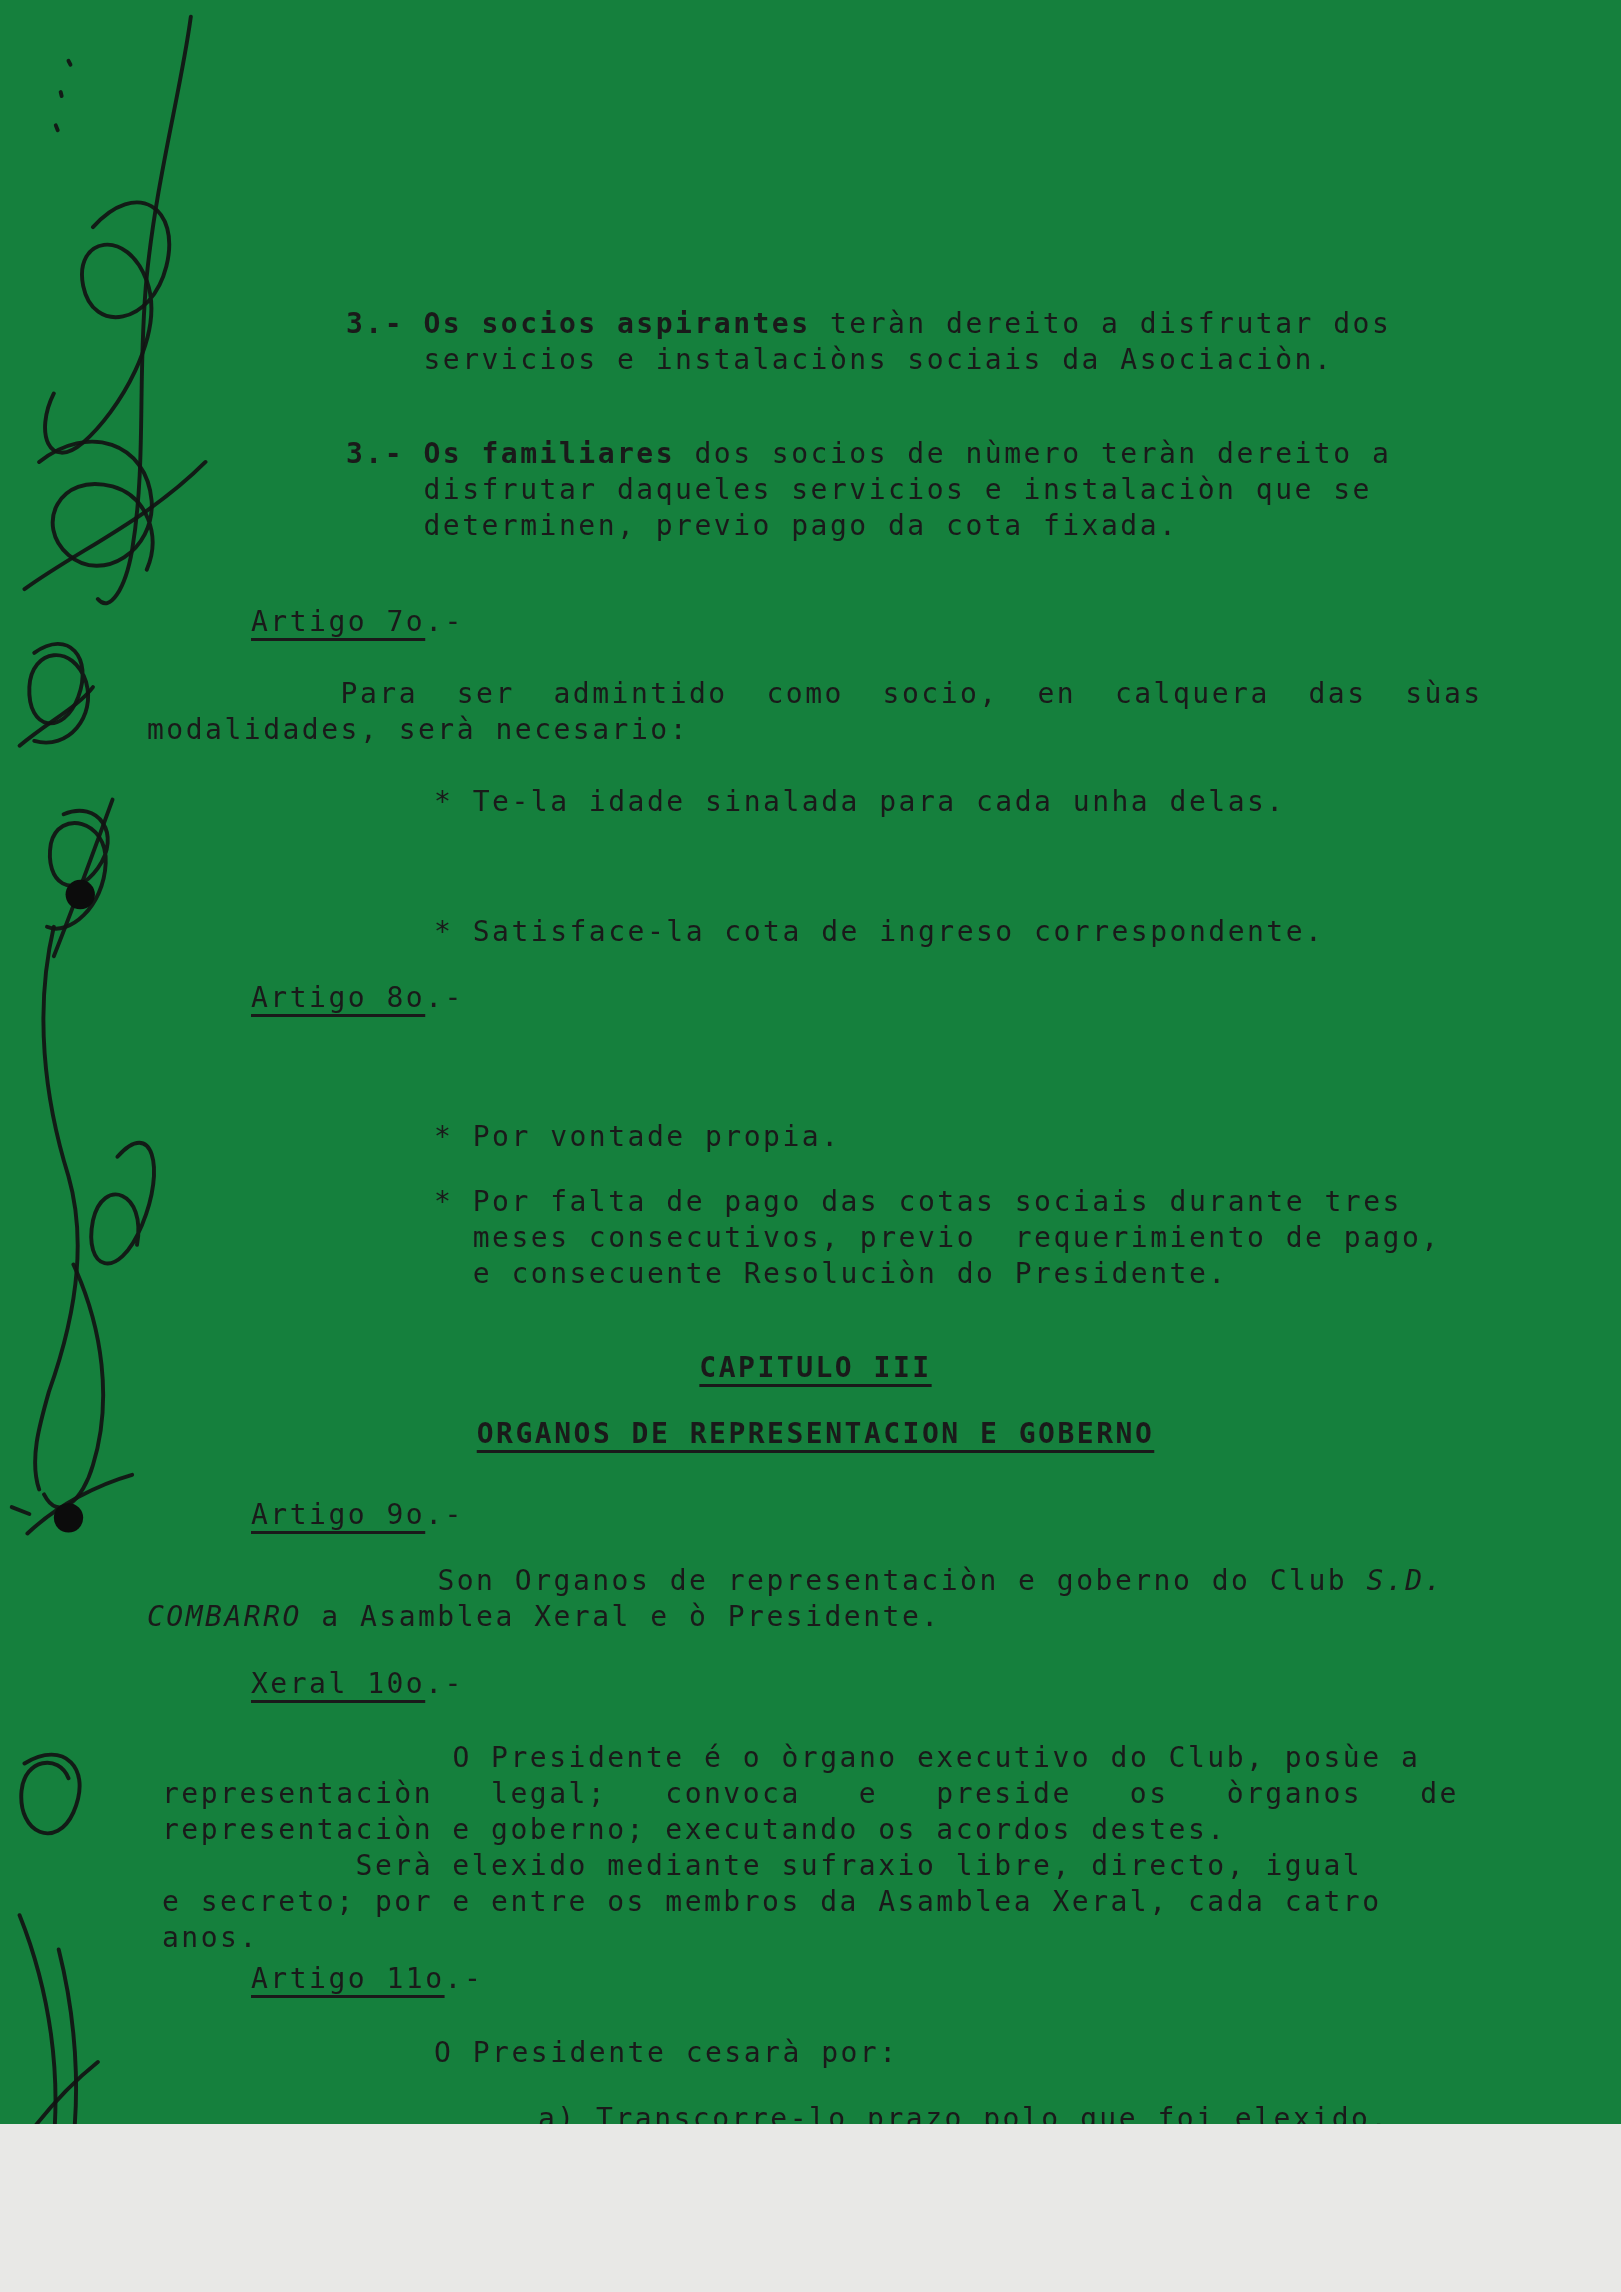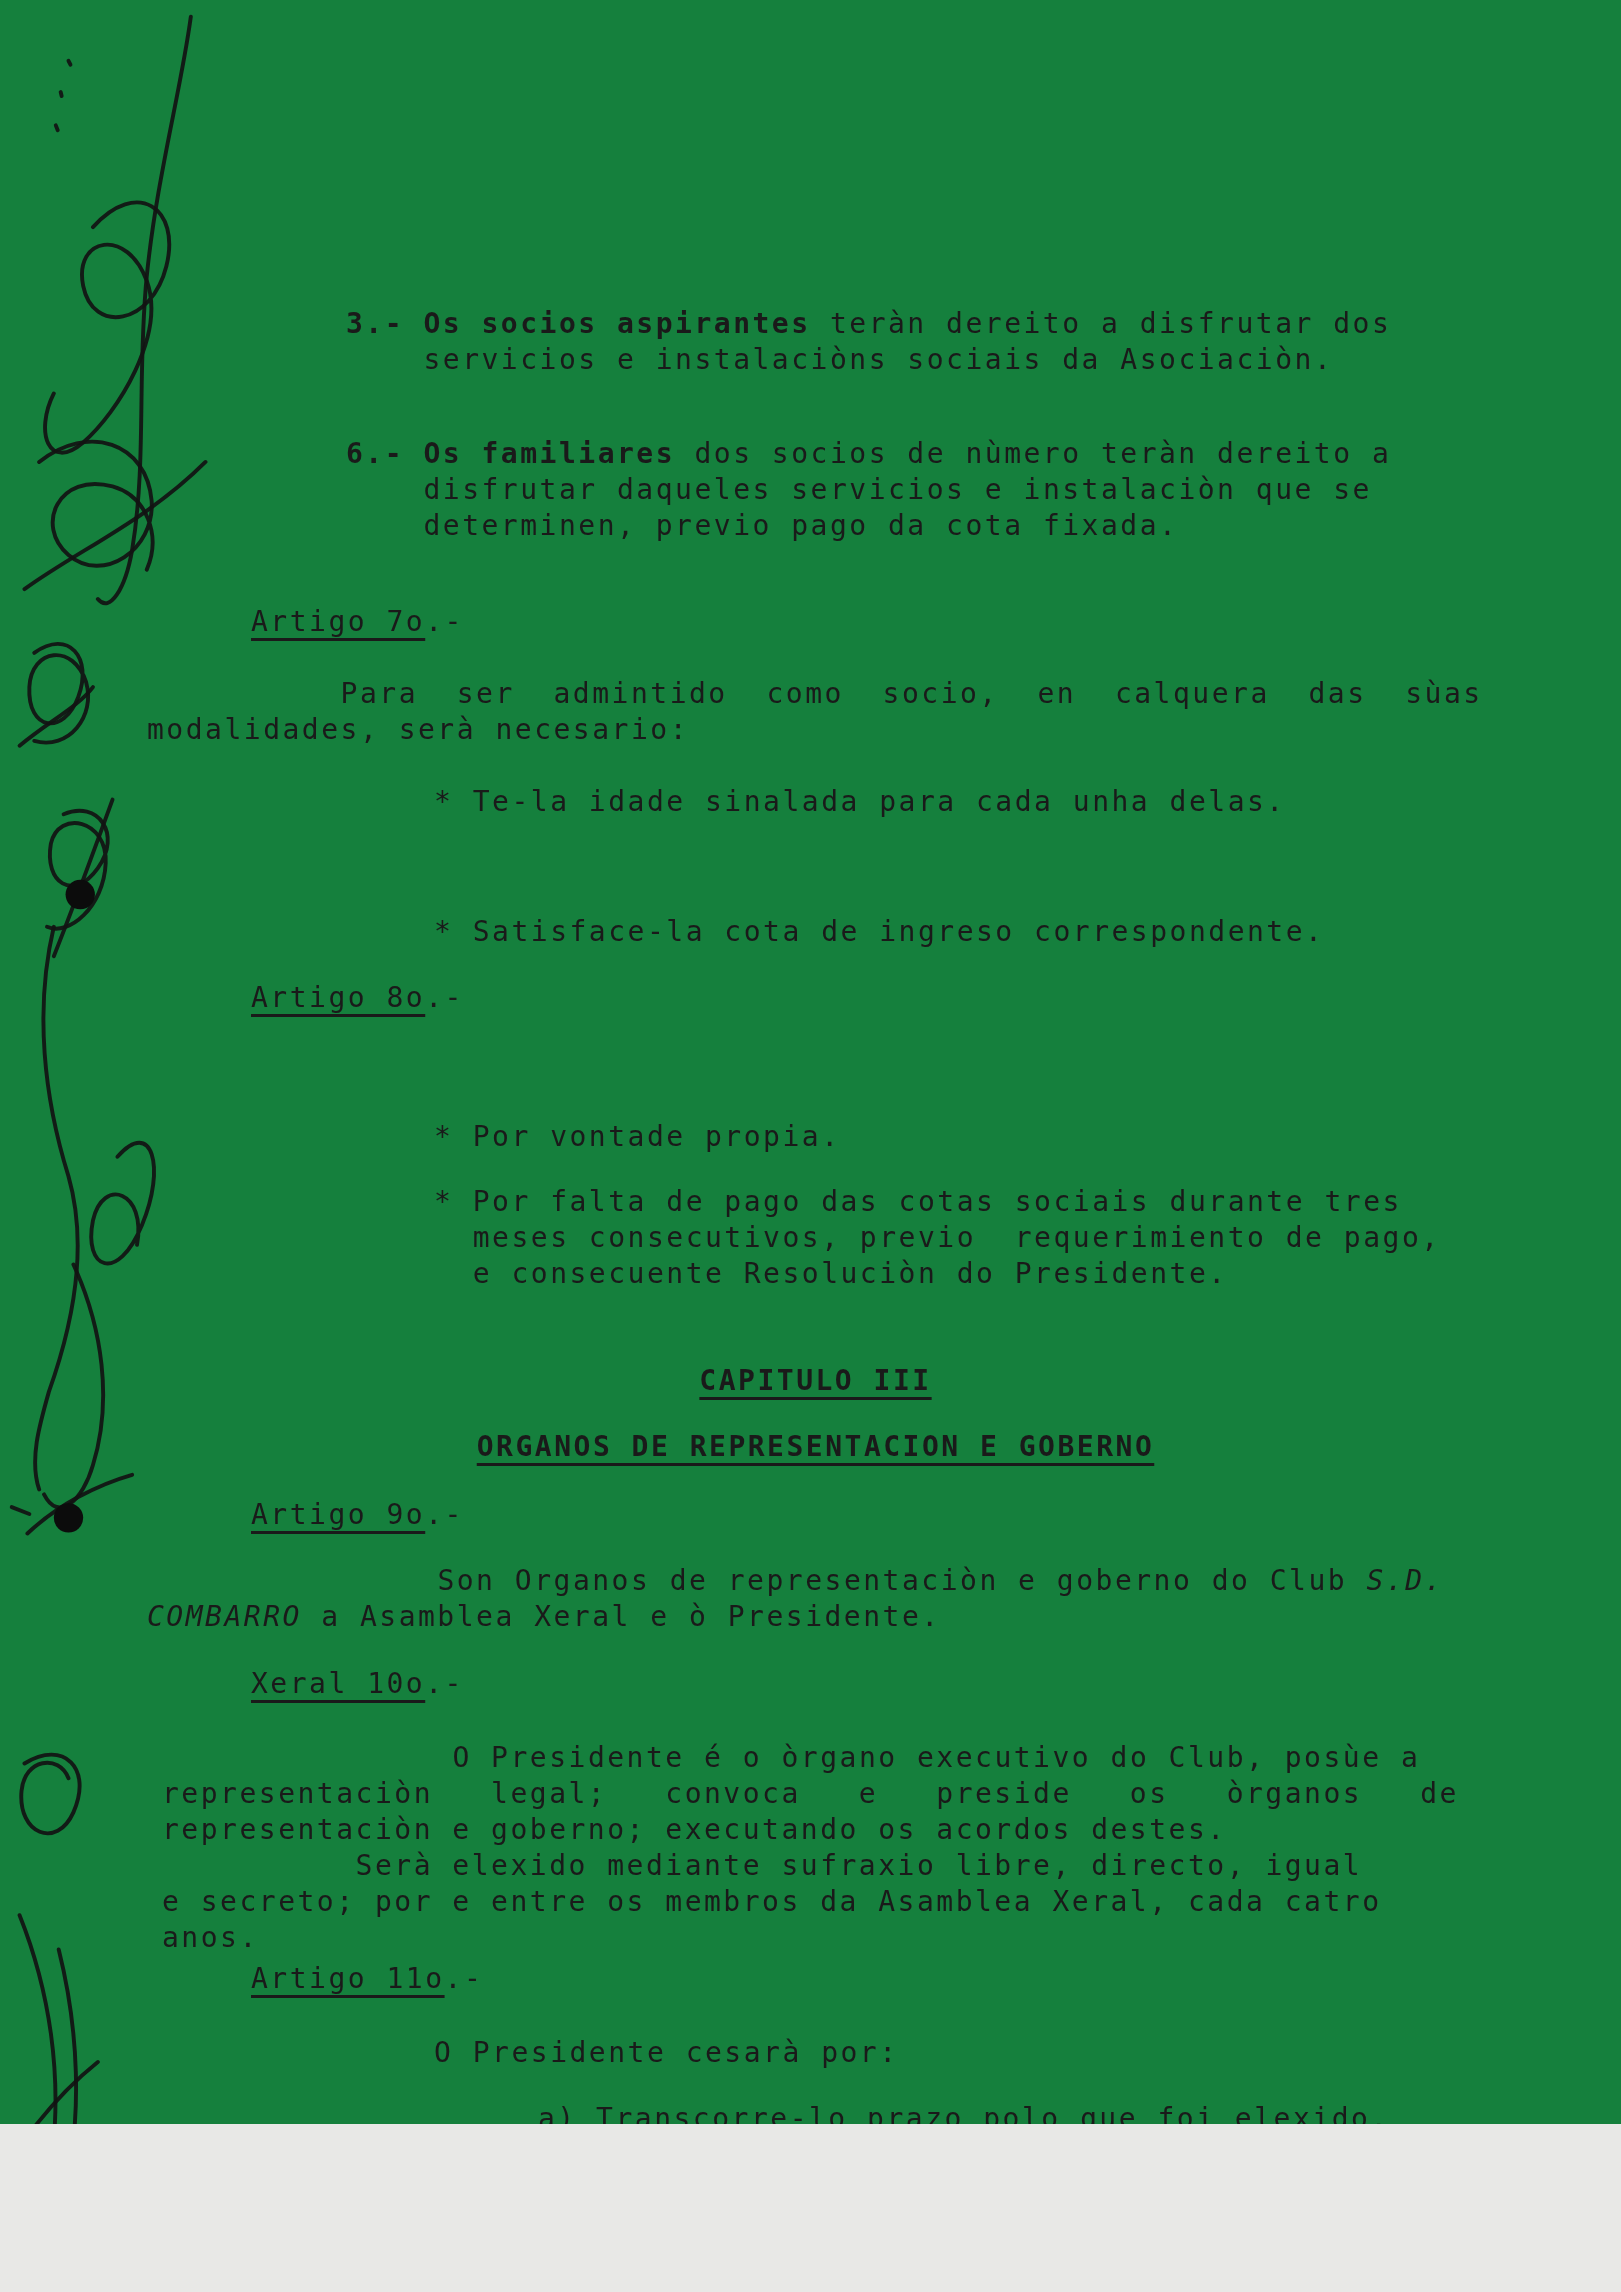--- a/index.html
+++ b/index.html
@@ -26,21 +26,21 @@
     white-space: pre-wrap;
     color: #1a1a1a;
   }
   .b { font-weight: 700; }
   .i { font-style: italic; }
   .u {
     text-decoration: underline;
     text-underline-offset: 6.9px;
     text-decoration-thickness: 2.5px;
   }
-  .centered { text-align: center; width: 1337px; margin-top: 13px; }
+  .centered { text-align: center; width: 1337px; }
   .margin-ink { position: absolute; left: 0; top: 0; }
   .margin-ink path {
     fill: none;
     stroke: #121212;
     stroke-width: 4;
     stroke-linecap: round;
     stroke-linejoin: round;
     opacity: 0.92;
   }
   .cut-mark {
@@ -91,21 +91,21 @@
       <path d="M8,2210 C40,2160 75,2125 100,2105"></path>
       <path d="M30,2295 C50,2275 70,2260 88,2248"></path>
     </g>
   </svg>
 
   <div class="text-layer">
 
     <p class="block" style="left:346px; top:306px"><span class="b">3.- Os socios aspirantes</span><span> teràn dereito a disfrutar dos
     servicios e instalaciòns sociais da Asociaciòn.</span></p>
 
-    <p class="block" style="left:346px; top:436px"><span class="b">6.- Os familiares</span><span> dos socios de nùmero teràn dereito a
+    <p class="block" style="left:346px; top:436px"><span class="b">3.- Os familiares</span><span> dos socios de nùmero teràn dereito a
     disfrutar daqueles servicios e instalaciòn que se
     determinen, previo pago da cota fixada.</span></p>
 
     <p class="block" style="left:251px; top:604px"><span class="u">Artigo 7o</span><span>.-</span></p>
 
     <p class="block" style="left:147px; top:676px">          Para  ser  admintido  como  socio,  en  calquera  das  sùas
 modalidades, serà necesario:</p>
 
     <p class="block" style="left:434px; top:784px">* Te-la idade sinalada para cada unha delas.</p>
     <p class="block" style="left:434px; top:914px">* Satisface-la cota de ingreso correspondente.</p>

